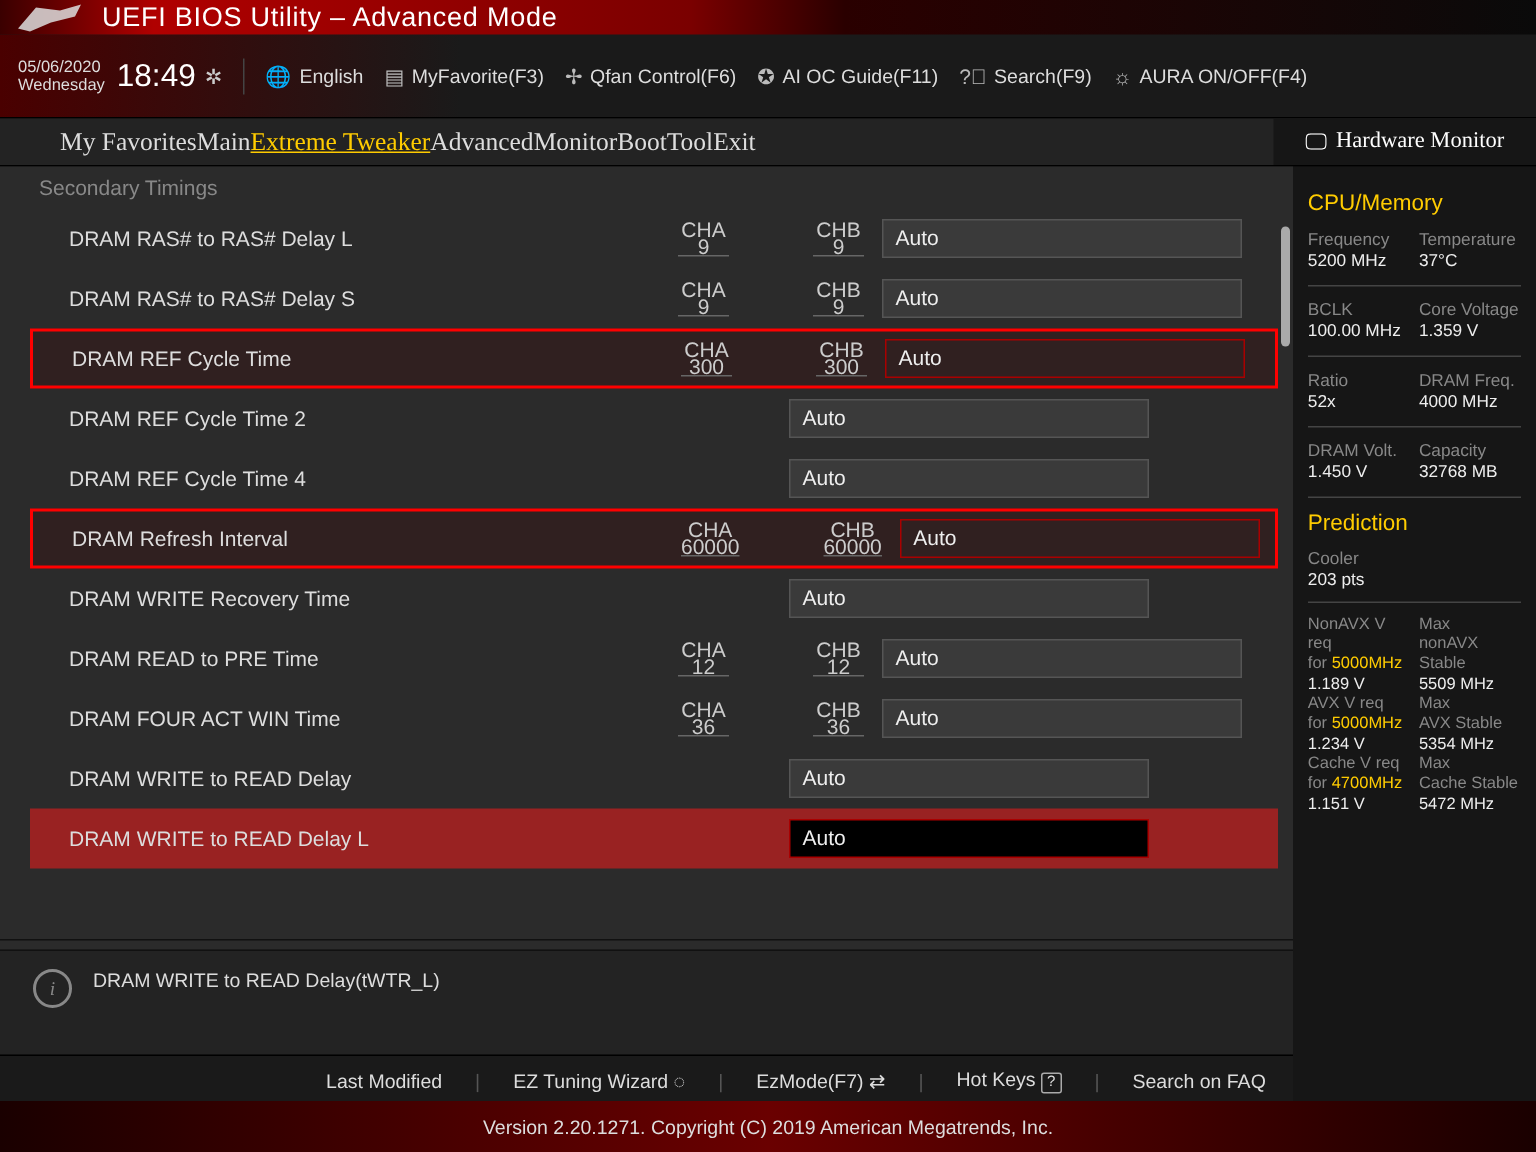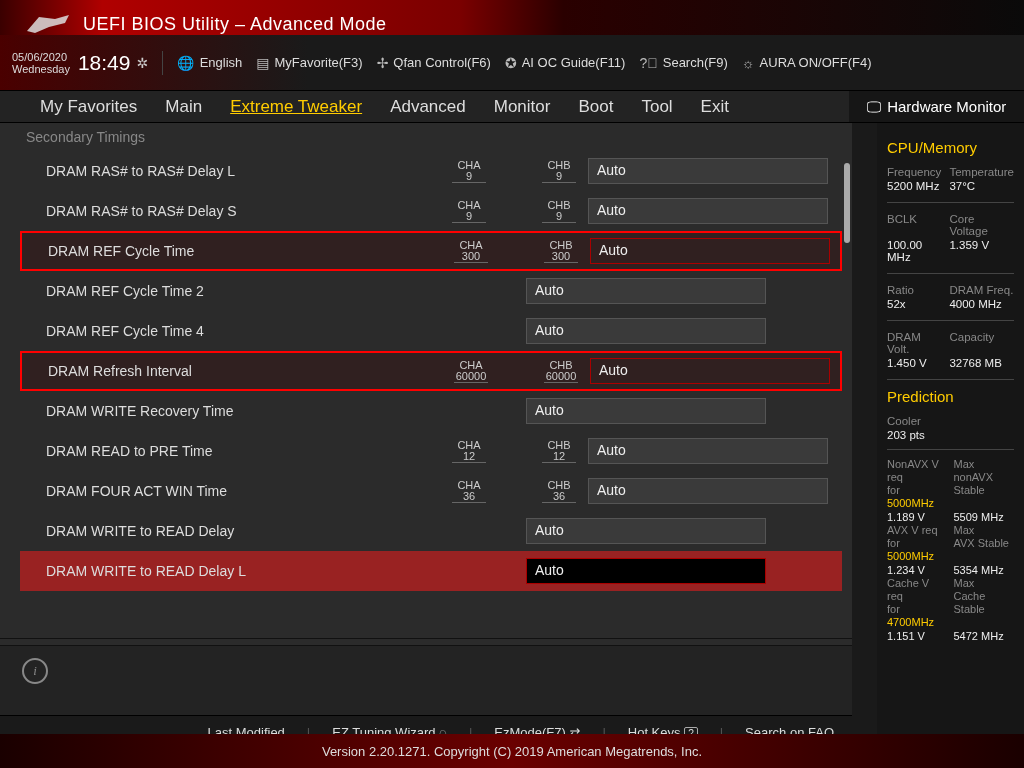--- a/index.html
+++ b/index.html
@@ -5,24 +5,24 @@
   * { box-sizing: border-box; margin: 0; padding: 0; }
   body {
     width: 1024px; height: 768px; overflow: hidden;
     background: #1a1a1a;
     font-family: "Segoe UI", Arial, sans-serif;
     color: #ddd; font-size: 13px;
     position: relative;
   }
   
   .rog-stripe {
-    height: 35px;
+    height: 23px;
     background: linear-gradient(90deg, #3a0000 0%, #b00000 10%, #7a0000 45%, #2a0000 55%, #0a0a0a 100%);
-    display: flex; align-items: flex-end;
-    padding-left: 25px; gap: 10px;
+    display: flex; align-items: center;
+    padding-left: 10px; gap: 10px;
     position: relative;
   }
   .rog-stripe .logo-shape {
     width: 48px; height: 22px;
     position:relative;
   }
   .rog-stripe .logo-shape svg { width: 100%; height:100%; }
   .rog-stripe .title {
     font-size: 18px; color: #fff; letter-spacing: 0.5px;
   }
@@ -37,53 +37,54 @@
   .datetime { display:flex; align-items:center; gap:8px; }
   .datetime .date-col { font-size: 11px; line-height:12px; }
   .datetime .time { font-size: 21px; font-weight:300; color:#fff; }
   .datetime .gear { font-size:14px; color:#ccc; margin-left:-2px; }
   .vsep { width:1px; height:24px; background:#444; }
   .tb-item { display:flex; align-items:center; gap:5px; cursor:default; white-space:nowrap; font-size:13px; }
   .tb-item .ic { font-size:14px; color:#bbb; display:inline-block; }
 
   
   .nav {
-    height: 32px; display:flex; gap:28px; align-items:center;
+    height: 32px; display:flex; align-items:center;
     padding: 0 20px 0 40px;
     background: #232323;
     border-bottom: 1px solid #000;
     font-size: 17px;
     position:relative;
+    font-family:Liberation Serif, serif;
   }
   .nav .tab { color:#ddd; cursor:pointer; }
   .nav .tab.active { color:#ffcc00; text-decoration: underline; }
   .nav .hwmon-tab {
     position:absolute; right:0; top:0; height:100%; width:175px;
     display:flex; align-items:center; justify-content:center; gap:6px;
     background:#161616; color:#fff; font-size:15px;
   }
 
   
   .cols { display:flex; height: calc(768px - 32px - 44px - 32px - 34px); }
   .main-pane { flex:1; background:#2b2b2b; position:relative; display:flex; flex-direction:column; }
-  .side-pane { width:177px; background:#161616; padding:10px 10px; overflow:hidden;margin-left:25px; }
+  .side-pane { width:177px; background:#161616; padding:10px 10px; overflow:hidden; }
 
   .settings-scroll { flex:1; overflow:hidden; position:relative; }
   .settings-inner { padding:0 10px 0 20px; }
   .section-header { color:#888; font-size:14px; padding:6px 26px; }
   .row {
     display:flex; align-items:center; height:40px; gap: 8px;
     padding-left: 26px; padding-right: 10px;
     position:relative;
   }
   .row.highlight { border: 2px solid #ff0000; background:#302020; }
   .row.selected { background:#992222; }
   .row .label { flex:0 0 350px; font-size:14px; }
   .cha-chb { display:flex; gap:8px; justify-content:flex-end; flex:0 0 110px; margin-right:4px;}
-  .chcol { display:flex; flex-direction:column; align-items:center; font-size:11px; line-height:11px; color:#ccc;margin-left:48px; }
+  .chcol { display:flex; flex-direction:column; align-items:center; font-size:14px; line-height:11px; color:#ccc;margin-left:48px; }
   .chcol .chlabel{ }
   .chcol .chval{ border-bottom:1px solid #666; min-width:34px; text-align:center; }
   .valbox {
     flex:0 0 240px; height:26px; background:#3a3a3a;
     border:1px solid #555; padding: 3px 8px; font-size:14px; color:#eee;
   }
   .row.highlight .valbox { background:#302020; border-color:#aa0000; }
   .row.selected .valbox { background:#000; border-color:#aa0000; }
 
   
@@ -301,20 +302,21 @@
             <div class="valbox">Auto</div>
           </div>
         </div>
       <div class="scrollbar">
         <div class="scroll-thumb"></div>
       </div>
     </div>
     <div class="hr"></div>
     <div class="help-bar">
       <div class="info-ic">i</div>
+      <div>DRAM WRITE to READ Delay(tWTR_L)</div>
     </div>
 
     <div style="height:34px; background:#1a1a1a; display:flex; align-items:center; justify-content:flex-end; padding-right:18px; gap:22px; border-top:1px solid #000;">
       <span class="lnk">Last Modified</span>
       <span style="color:#555">|</span>
       <span class="lnk">
         <span>EZ Tuning Wizard</span>
         <span> ◌</span>
       </span>
       <span style="color:#555">|</span>

